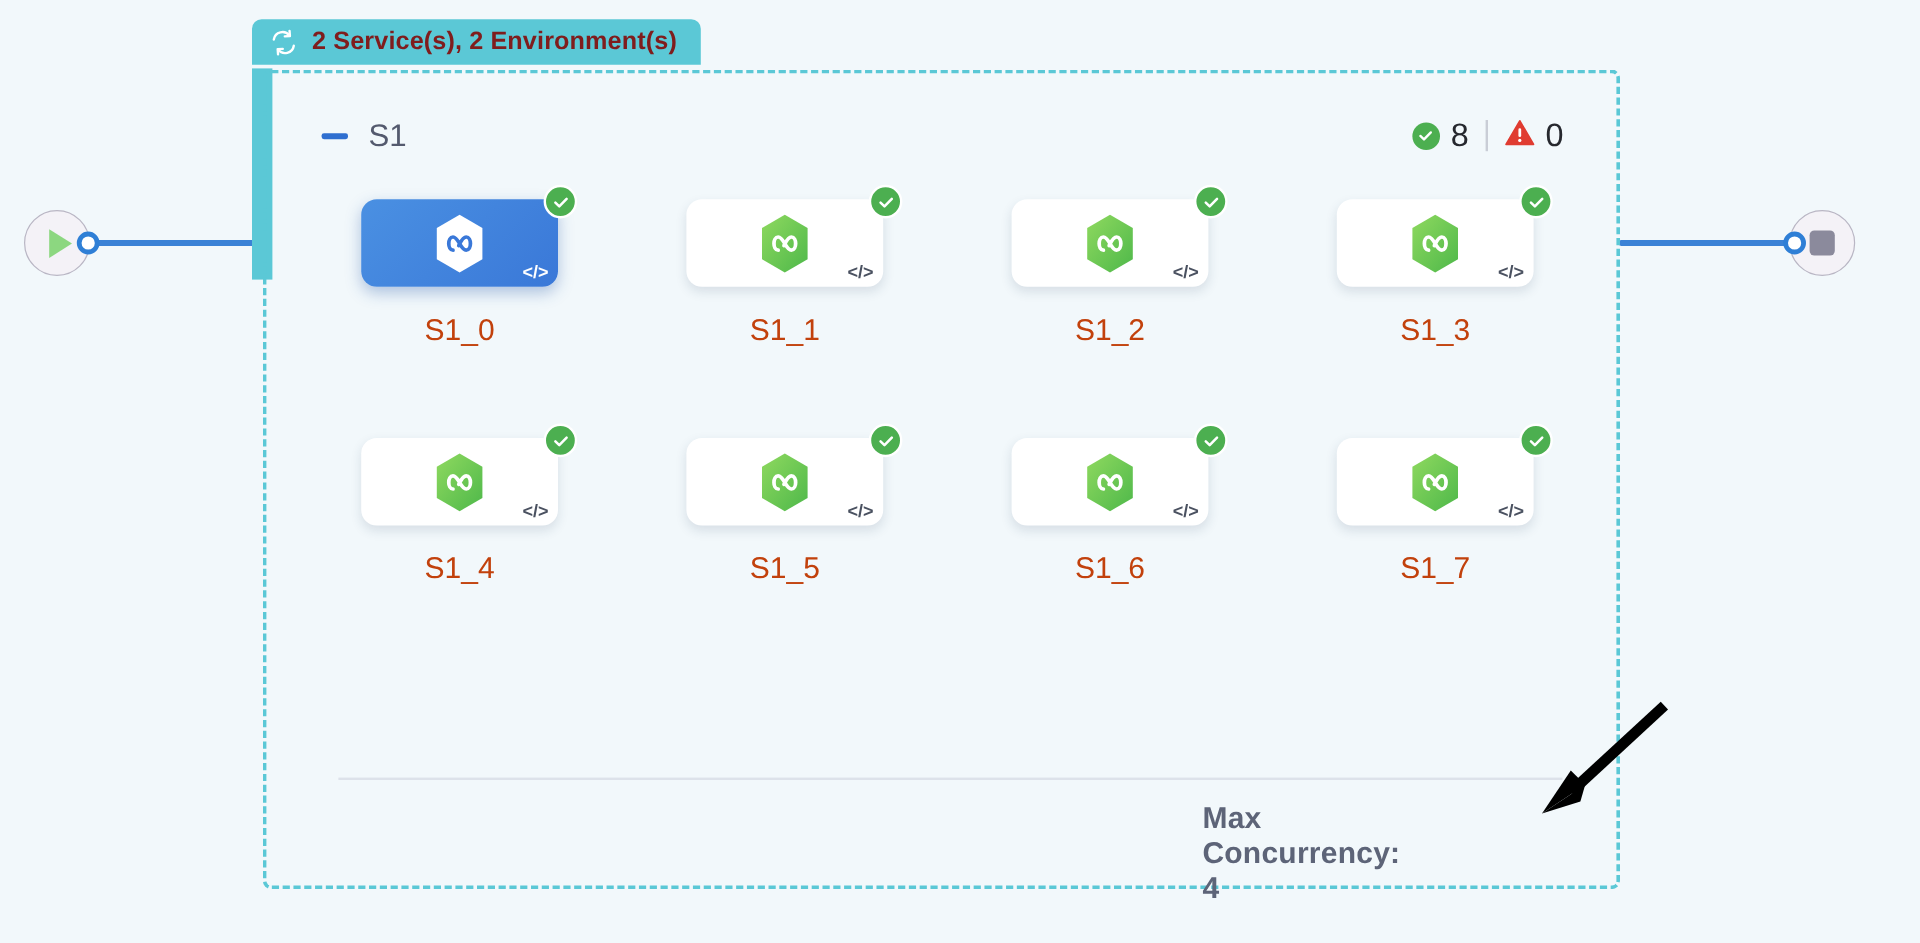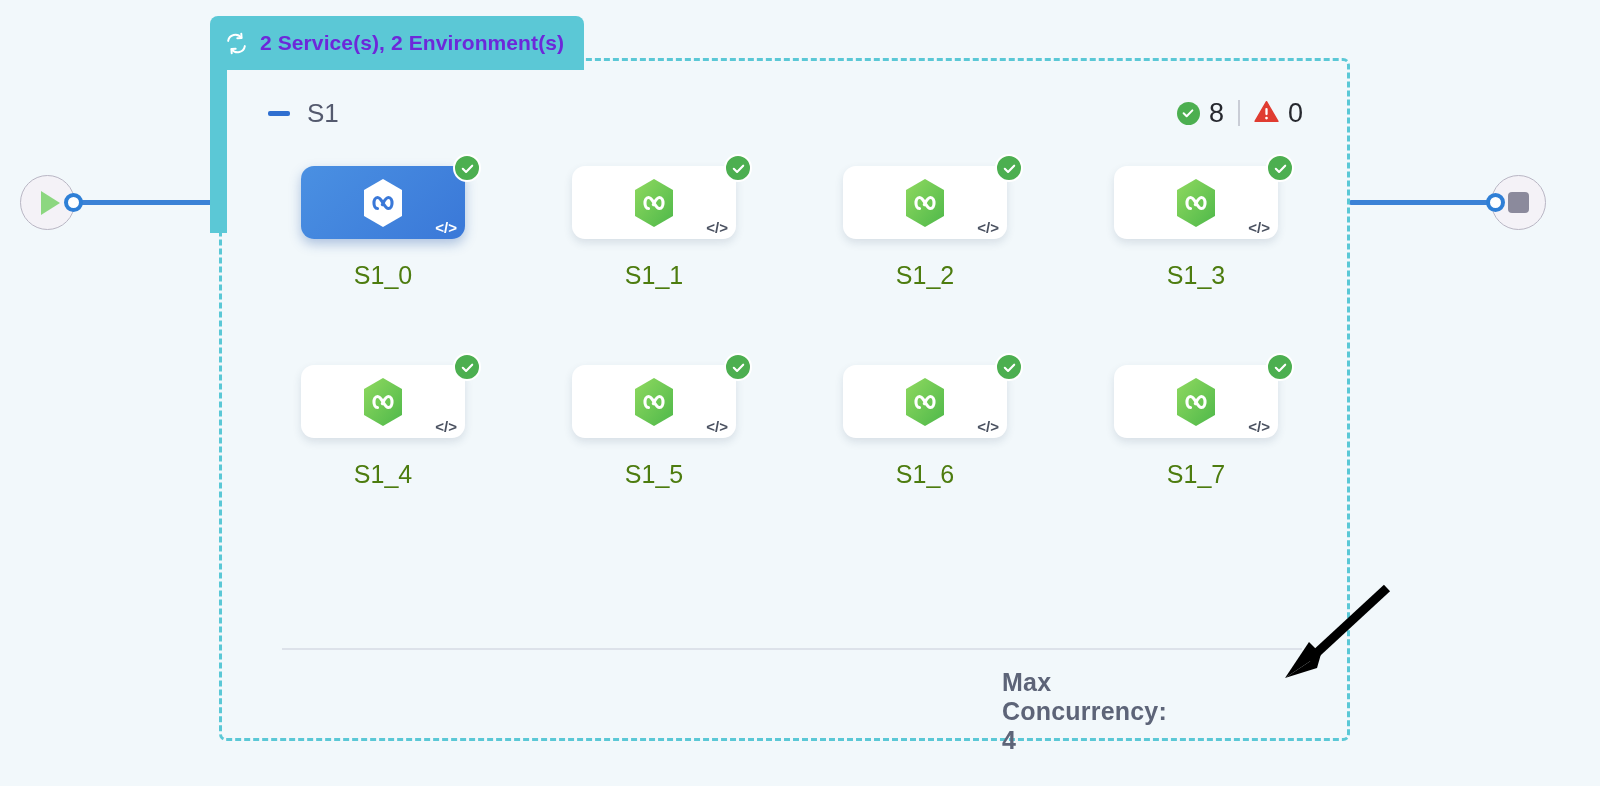--- a/index.html
+++ b/index.html
@@ -51,26 +51,26 @@
     background: #ffffff;
     border: 4px solid #2f7fd6;
   }
   .handle-start { left: 64px;  top: 193px; }
   .handle-end   { left: 1486px; top: 193px; }
 
   
   .group-tab {
     position: absolute;
     left: 210px; top: 16px;
-    height: 54px;
+    height: 38px;
     padding: 0 20px 0 14px;
     background: #5bc8d6;
     border-radius: 8px 8px 0 0;
     display: flex; align-items: center; gap: 11px;
-    color: #6d28d9;
+    color: #7f1d1d;
     font-size: 21px;
     font-weight: 600;
     letter-spacing: 0.1px;
     white-space: nowrap;
   }
   .group-tab svg { display: block; }
 
   
   .accent-bar {
     position: absolute;
@@ -166,21 +166,21 @@
     right: 8px; bottom: 3px;
     font-size: 15px;
     font-weight: 700;
     color: #4a5160;
     font-family: "Liberation Sans", sans-serif;
   }
   .node-card.selected .code-icon { color: #ffffff; }
   .node-label {
     margin-top: 22px;
     font-size: 25px;
-    color: #4d7c0f;
+    color: #c2410c;
   }
 
   
   .footer-divider {
     position: absolute;
     left: 282px; top: 648px;
     width: 1020px; height: 2px;
     background: #dde2ea;
   }
   .max-concurrency {

